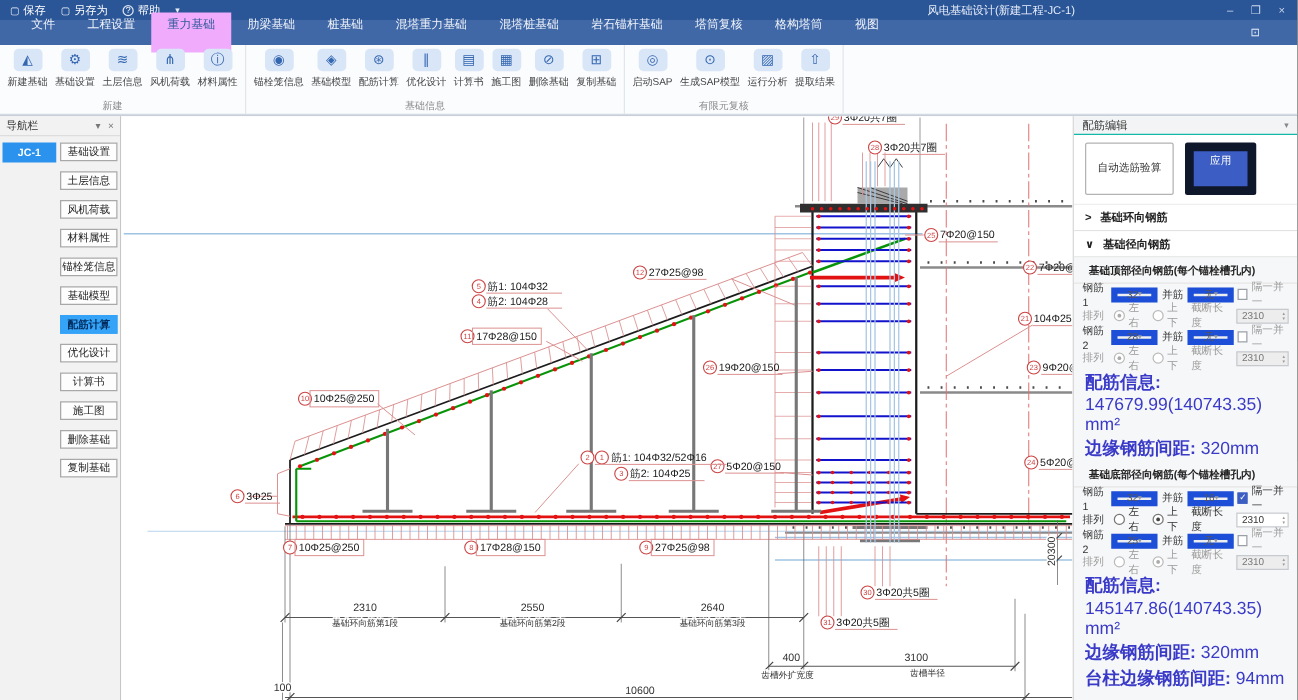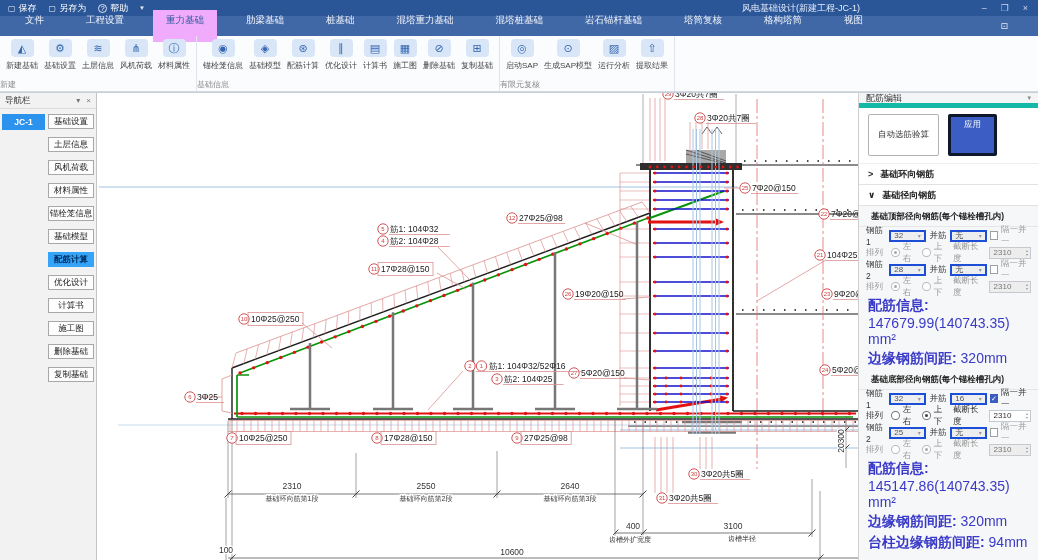--- a/index.html
+++ b/index.html
@@ -10,58 +10,58 @@
   .tb-left{display:flex;align-items:center;gap:12px;padding-left:8px;}
   .tb-act{display:flex;align-items:center;gap:3px;cursor:default;}
   .tb-act .g{font-size:8px;opacity:.9;}
   .helpc{display:inline-block;width:9px;height:9px;border:1px solid #dce6f5;border-radius:50%;font-size:7px;line-height:8px;text-align:center;}
   .tb-caret{font-size:7px;opacity:.9;}
   .tb-title{position:absolute;left:742px;top:0;height:16px;line-height:16px;font-size:9px;color:#e8eefc;}
   .tb-win{position:absolute;right:4px;top:0;height:16px;display:flex;gap:14px;align-items:center;padding-right:6px;color:#cdd9ee;font-size:9px;}
   .tb-win span{cursor:default;}
   
   .menubar{height:20px;background:#4067a6;display:flex;align-items:center;position:relative;}
-  .mtabs{display:flex;height:32px;padding-left:12px;gap:16px;}
+  .mtabs{display:flex;height:32px;padding-left:12px;}
   .mtab{color:#f0f4fb;font-size:9.5px;line-height:20px;padding:0 13px;cursor:default;}
   .mtab.active{background:#f0abfc;color:#2d5a9a;}
   .mbar-ric{position:absolute;right:30px;color:#dfe8f6;font-size:9px;}
   
   .ribbon{height:56px;background:#fbfcfe;border-bottom:1px solid #d4dae3;display:flex;align-items:stretch;}
   .rgroup{position:relative;display:flex;flex-direction:column;padding:3px 3px 11px 3px;border-right:1px solid #e2e6ec;}
   .ritems{display:flex;align-items:flex-start;}
   .ritem{display:flex;flex-direction:column;align-items:center;padding:0 3px;cursor:default;}
   .rtile{width:23px;height:18px;background:#d9e6f8;border-radius:4px;color:#3567b0;font-size:11px;line-height:18px;text-align:center;}
   .rlab{font-size:8px;color:#444;margin-top:3px;white-space:nowrap;}
-  .rglabel{position:absolute;bottom:1px;left:0;right:16px;text-align:left;font-size:8px;color:#8a8a8a;}
+  .rglabel{position:absolute;bottom:1px;left:0;right:16px;text-align:center;font-size:8px;color:#8a8a8a;}
   
   .body{display:flex;height:556px;border-top:1px solid #c9cfd8;}
   
   .sidebar{width:97px;background:#f2f2f2;border-right:1px solid #c6c6c6;position:relative;font-size:8.5px;}
   .sb-head{height:16px;display:flex;align-items:center;justify-content:space-between;padding:0 5px;color:#333;border-bottom:1px solid #ddd;}
   .sb-hic{color:#777;font-size:8px;display:flex;gap:6px;}
   .sb-tab{position:absolute;left:2px;top:21px;width:43px;height:16px;background:#2b92ee;color:#fff;font-weight:bold;font-size:8.5px;text-align:center;line-height:16px;cursor:default;}
   .sb-items{position:absolute;left:48px;top:21px;width:46px;}
   .sb-item{height:15px;line-height:13px;background:#fdfdfd;border:1px solid #a8a8a8;color:#222;text-align:center;margin-bottom:8px;cursor:default;}
   .sb-item.active{background:#35a3f7;border-color:#35a3f7;color:#002b5c;font-weight:bold;}
   
   .canvas{flex:1;position:relative;background:#fff;overflow:hidden;}
   
   .panel{width:180px;background:#f6f7f8;border-left:1px solid #cfcfcf;font-size:8.5px;overflow:hidden;}
-  .phead{height:15px;display:flex;justify-content:space-between;align-items:center;padding:0 7px;font-size:9px;color:#333;background:#f3f4f6;border-bottom:5px solid #14b8a6;}
+  .phead{height:15px;display:flex;justify-content:space-between;align-items:center;padding:0 7px;font-size:9px;color:#333;background:#f3f4f6;border-bottom:1px solid #14b8a6;}
   .phead .c{color:#888;font-size:7px;}
   .pbtns{display:flex;gap:9px;padding:6px 9px 7px 9px;background:#fff;border-bottom:1px solid #eee;}
   .btn-auto{border:1px solid #b3b3b3;background:#fff;font-size:8.5px;color:#333;padding:14px 9px;border-radius:2px;cursor:default;}
-  .btn-apply{background:#3c5ec4;border:3px solid #0f172a;color:#fff;font-size:8.5px;padding:2px 13px;border-radius:2px;cursor:default;}
+  .btn-apply{background:#3c5ec4;border:7px solid #0f172a;color:#fff;font-size:8.5px;padding:2px 13px;border-radius:2px;cursor:default;}
   .psec{display:flex;align-items:center;gap:7px;height:21px;background:#fff;border-bottom:1px solid #e2e2e2;padding:0 9px;font-weight:bold;font-size:9px;color:#222;cursor:default;}
   .psec .ch{font-size:9px;}
   .psub{font-weight:bold;font-size:8.5px;padding:5px 6px 3px 12px;border-bottom:1px solid #e6e6e6;color:#222;background:#f6f7f8;}
   .prow{display:flex;align-items:center;height:17px;padding:0 7px;gap:3px;color:#333;}
   .prow .lb{width:23px;}
   .prow .mid{width:21px;text-align:center;}
-  .psel{width:40px;height:12px;background:#eceef0;border:2px solid #1d4ed8;display:inline-flex;justify-content:space-between;align-items:center;padding:0 3px;color:#555;font-size:8px;cursor:default;}
+  .psel{width:40px;height:12px;background:#eceef0;border:5px solid #1d4ed8;display:inline-flex;justify-content:center;align-items:center;padding:0 3px;color:#555;font-size:8px;cursor:default;}
   .psel .a{font-size:6px;color:#999;}
   .pspin{width:44px;height:12px;background:#ededed;border:1px solid #c6cace;display:inline-flex;justify-content:space-between;align-items:center;padding:0 2px 0 4px;color:#777;font-size:8px;cursor:default;}
   .pspin.en{background:#fff;color:#333;}
   .pspin .ar{display:flex;flex-direction:column;font-size:4px;line-height:4px;color:#999;}
   .pchk{width:9px;height:9px;border:1px solid #9aa0a6;background:#fff;font-size:7px;line-height:8px;color:#fff;text-align:center;display:inline-block;cursor:default;}
   .pchk.on{background:#3c5ec2;border-color:#3c5ec2;}
   .prad{width:9px;height:9px;border:1px solid #777;border-radius:50%;position:relative;display:inline-block;background:#fff;cursor:default;}
   .prad.on::after{content:'';position:absolute;left:2px;top:2px;right:2px;bottom:2px;background:#444;border-radius:50%;}
   .prow.dis,.prow.dis .lb,.prow.dis .mid,.prow.dis .ll{color:#9a9a9a;}
   .prow.dis .prad{border-color:#bbb;}

